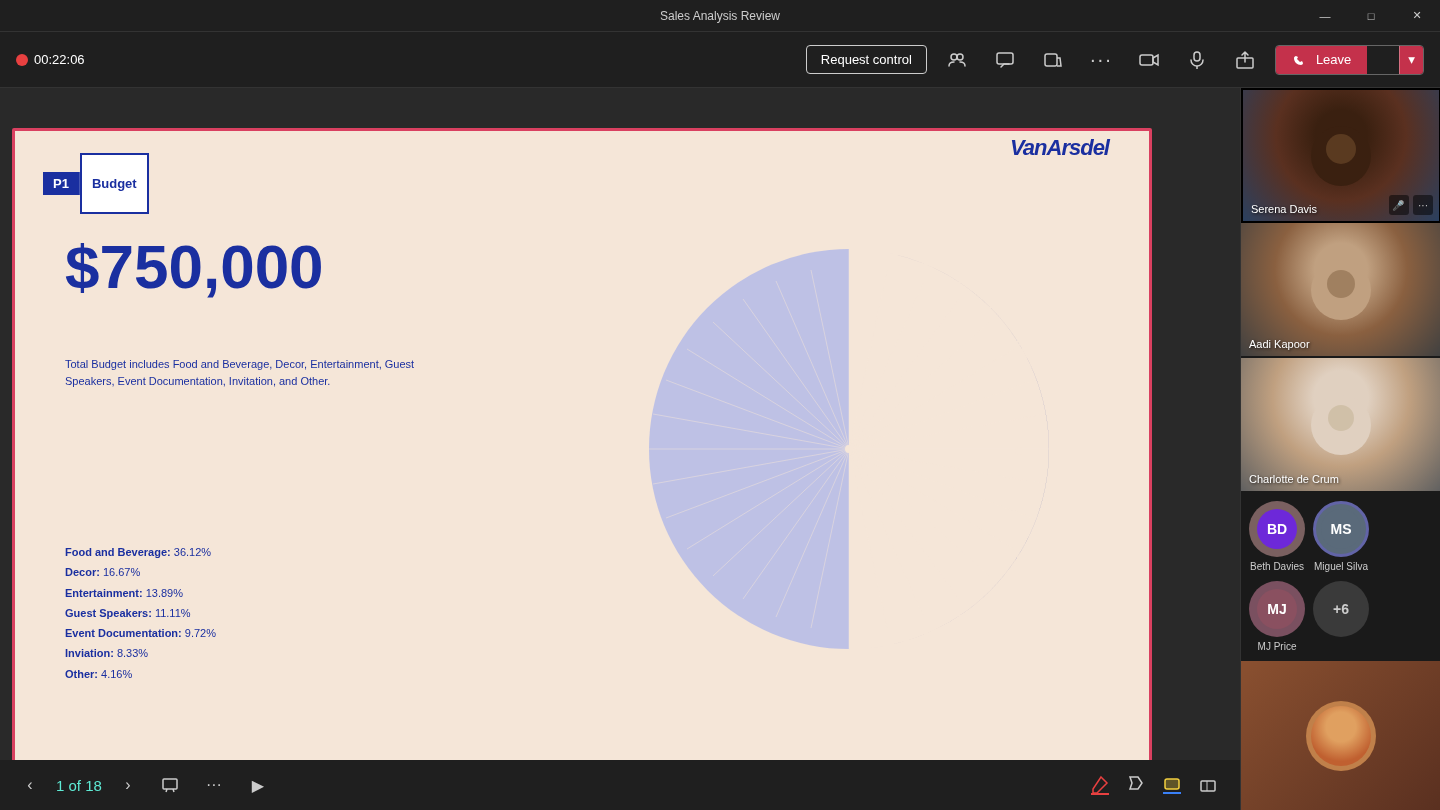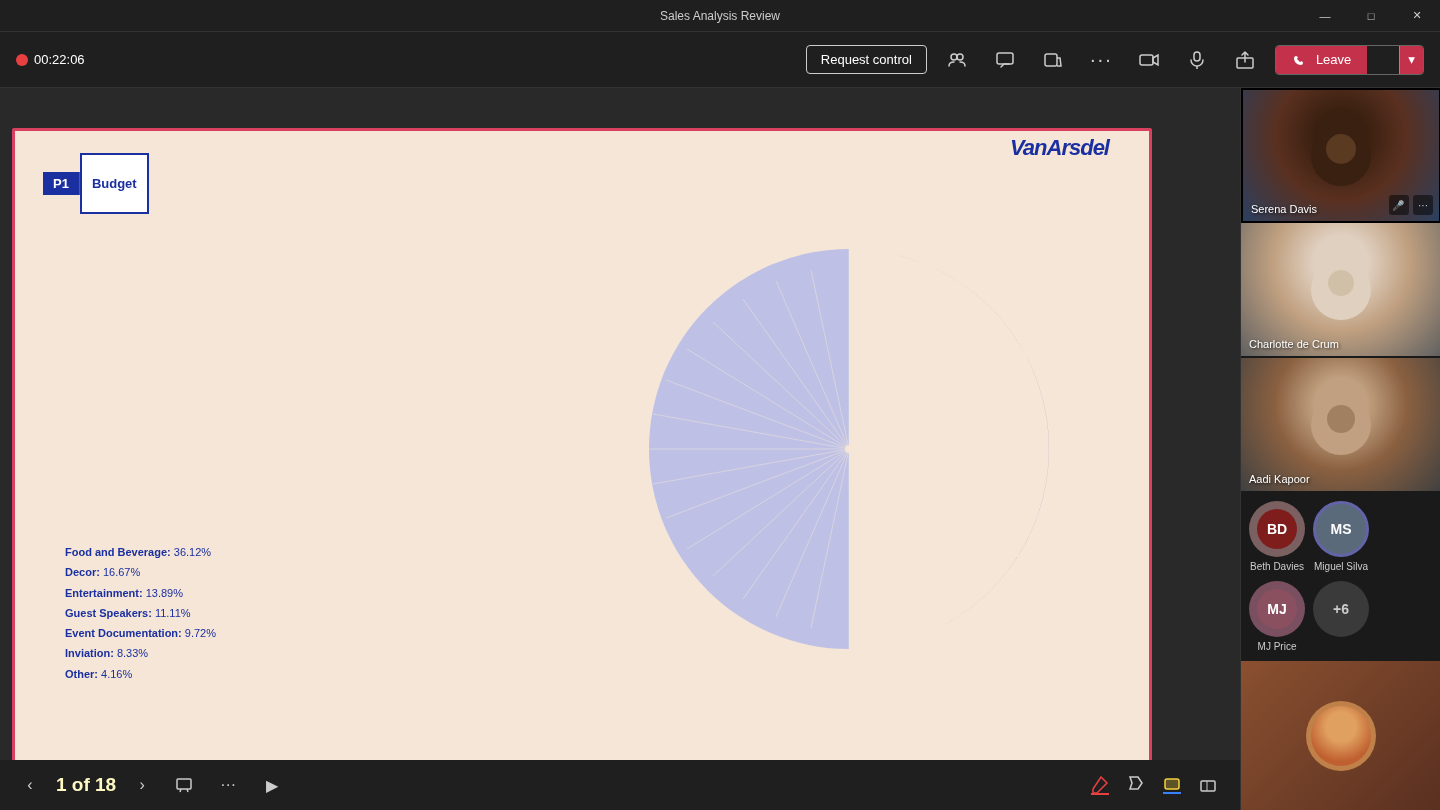--- a/index.html
+++ b/index.html
@@ -240,23 +240,22 @@
       font-size: 16px;
       cursor: pointer;
       width: 28px;
       height: 28px;
       display: flex;
       align-items: center;
       justify-content: center;
       border-radius: 3px;
     }
     .slide-counter {
-      font-size: 19px;
-      color: #fef9c3;
-      font-weight: bold;
+      font-size: 15px;
+      color: #5eead4;
     }
     .slide-toolbar-icon {
       background: transparent;
       border: none;
       color: #ccc;
       font-size: 16px;
       cursor: pointer;
       width: 32px;
       height: 32px;
       display: flex;
@@ -489,22 +488,24 @@
 
       <div class="slide-label">
         <div class="slide-label-p1">P1</div>
         <div class="slide-label-budget">Budget</div>
       </div>
 
       <div class="slide-brand">
         <span>VanArsdel</span>
       </div>
 
-
-
+      <div class="slide-amount">$750,000</div>
+
+
+      <div class="slide-description">Total Budget includes Food and Beverage, Decor, Entertainment, Guest Speakers, Event Documentation, Invitation, and Other.</div>
 
       <div class="slide-legend">
         <div class="legend-item"><strong>Food and Beverage:</strong> 36.12%</div>
         <div class="legend-item"><strong>Decor:</strong> 16.67%</div>
         <div class="legend-item"><strong>Entertainment:</strong> 13.89%</div>
         <div class="legend-item"><strong>Guest Speakers:</strong> 11.11%</div>
         <div class="legend-item"><strong>Event Documentation:</strong> 9.72%</div>
         <div class="legend-item"><strong>Inviation:</strong> 8.33%</div>
         <div class="legend-item"><strong>Other:</strong> 4.16%</div>
       </div>
@@ -612,42 +613,42 @@
         </div>
       </div>
       <div class="participant-label">Serena Davis</div>
       <div class="participant-icons">
         <button class="participant-icon-btn">🎤</button>
         <button class="participant-icon-btn">···</button>
       </div>
     </div>
 
     <div class="participant-tile">
+      <div class="avatar-aadi">
+        <div style="width:60px; height:60px; background:#c0a080; border-radius:50%; position:relative; overflow:hidden;">
+          <div style="width:28px; height:28px; background:#a08060; border-radius:50%; position:absolute; top:10px; left:16px;"></div>
+        </div>
+      </div>
+      <div class="participant-label">Aadi Kapoor</div>
+    </div>
+
+    <div class="participant-tile">
       <div class="avatar-charlotte">
         <div style="width:60px; height:60px; background:#e0d0c0; border-radius:50%; position:relative; overflow:hidden;">
           <div style="width:26px; height:26px; background:#d0c0a8; border-radius:50%; position:absolute; top:10px; left:17px;"></div>
         </div>
       </div>
       <div class="participant-label">Charlotte de Crum</div>
     </div>
 
-    <div class="participant-tile">
-      <div class="avatar-aadi">
-        <div style="width:60px; height:60px; background:#c0a080; border-radius:50%; position:relative; overflow:hidden;">
-          <div style="width:28px; height:28px; background:#a08060; border-radius:50%; position:absolute; top:10px; left:16px;"></div>
-        </div>
-      </div>
-      <div class="participant-label">Aadi Kapoor</div>
-    </div>
-
     <div class="small-participants-row">
 
       <div class="small-participant">
         <div class="small-avatar beth">
-          <div style="width:40px;height:40px;background:#7f1d1d;border-radius:50%;display:flex;align-items:center;justify-content:center;font-size:14px;color:#fff;font-weight:bold;">BD</div>
+          <div style="width:40px;height:40px;background:#6d28d9;border-radius:50%;display:flex;align-items:center;justify-content:center;font-size:14px;color:#fff;font-weight:bold;">BD</div>
         </div>
         <span class="small-name">Beth Davies</span>
       </div>
 
       <div class="small-participant">
         <div class="small-avatar miguel" style="border:3px solid #6264a7;">
           <div style="width:40px;height:40px;background:#5a6a7a;border-radius:50%;display:flex;align-items:center;justify-content:center;font-size:14px;color:#fff;font-weight:bold;">MS</div>
         </div>
         <span class="small-name">Miguel Silva</span>
       </div>

